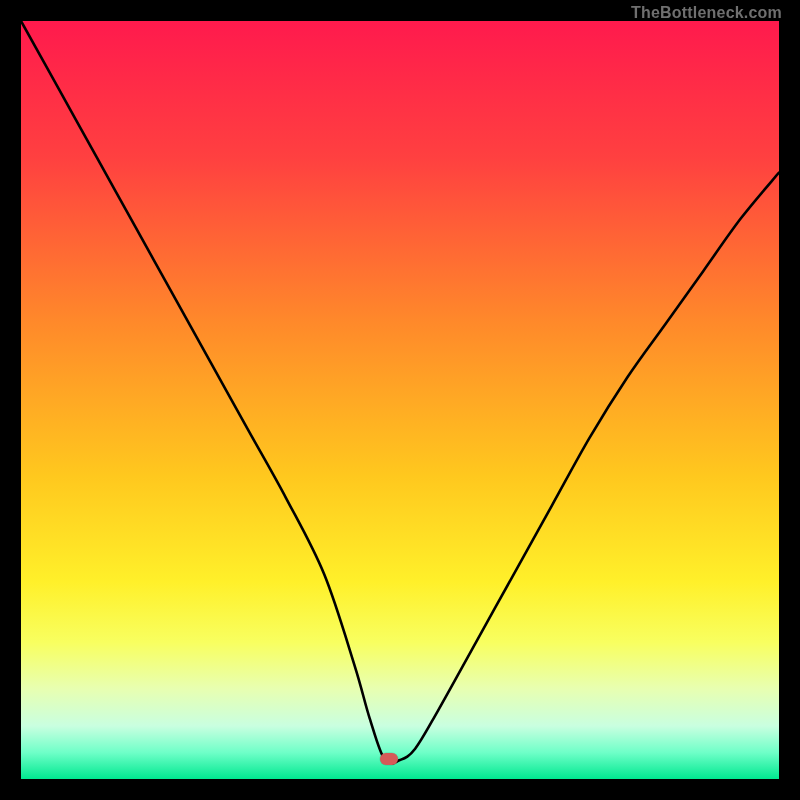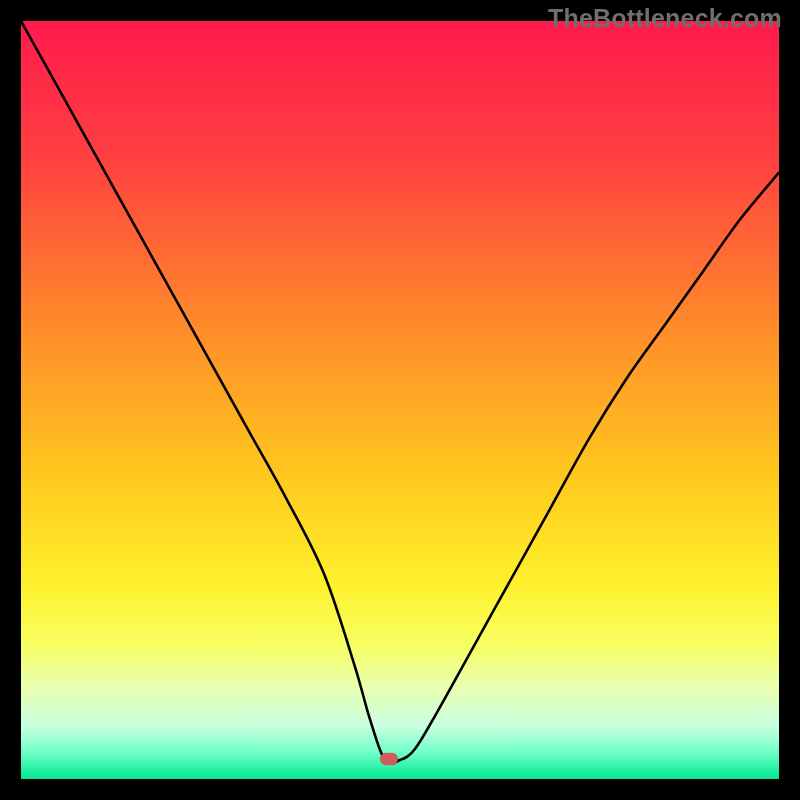--- a/index.html
+++ b/index.html
@@ -15,21 +15,21 @@
     position: relative;
     width: 800px;
     height: 800px;
     background: #000;
   }
   .watermark {
     position: absolute;
     top: 4px;
     right: 18px;
     color: #6f6f6f;
-    font-size: 25px;
+    font-size: 16px;
     font-weight: 600;
     letter-spacing: 0.2px;
     z-index: 50;
   }
   .plot-area {
     position: absolute;
     left: 21px;
     top: 21px;
     width: 758px;
     height: 758px;

